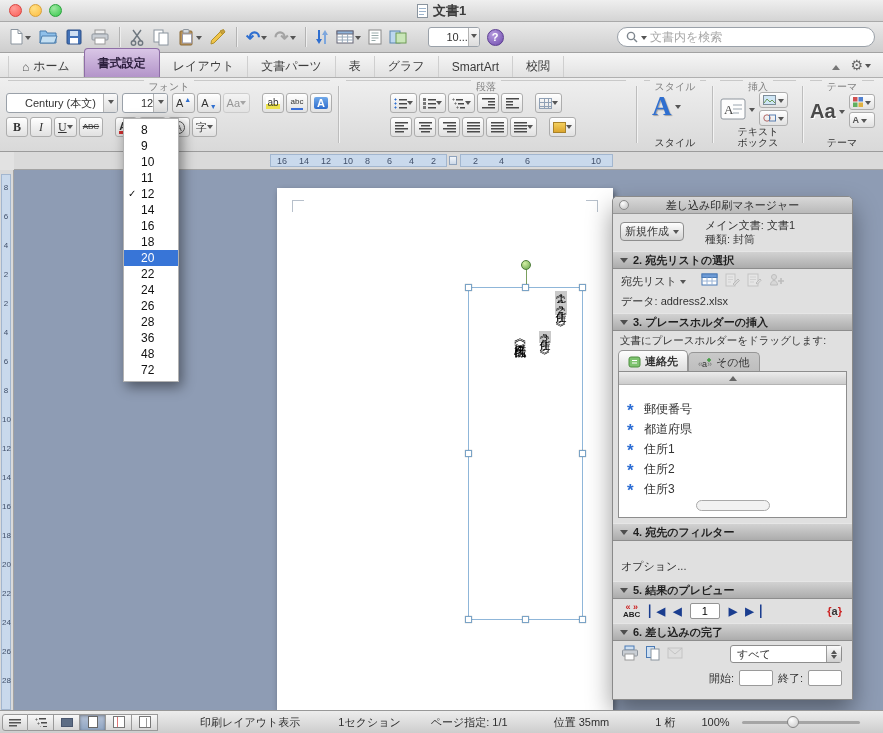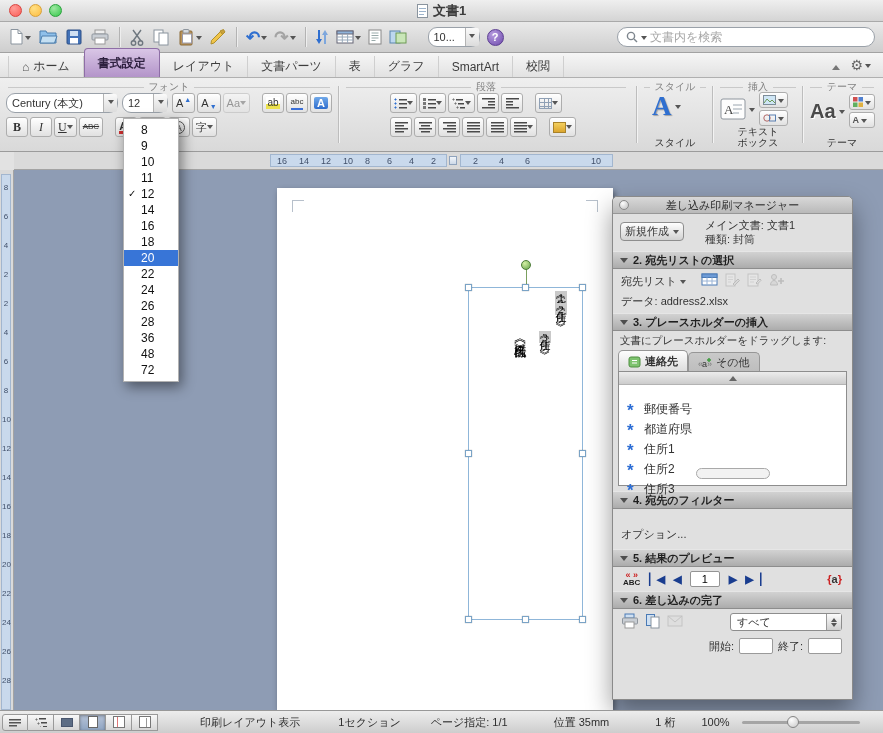--- a/index.html
+++ b/index.html
@@ -17,40 +17,40 @@
   .doc-ic{width:11px;height:14px;background:#fff;border:1px solid #8a949e;background-image:linear-gradient(#9db4cc,#9db4cc),linear-gradient(#9db4cc,#9db4cc),linear-gradient(#9db4cc,#9db4cc);background-size:7px 1px,7px 1px,5px 1px;background-position:1px 3px,1px 6px,1px 9px;background-repeat:no-repeat;}
   .title-text{font-size:13px;color:#3d3d3d;font-weight:bold;}
 
   
   .toolbar{position:absolute;top:22px;left:0;right:0;height:31px;background:linear-gradient(#e9e9e9,#cecece);border-bottom:1px solid #a2a2a2;display:flex;align-items:center;padding:0 8px;gap:7px;}
   .tb-btn{display:flex;align-items:center;gap:1px;height:24px;}
   .tsep{width:1px;height:20px;background:#b3b3b3;box-shadow:1px 0 0 #eee;margin:0 2px;}
   .dd{width:0;height:0;border:3px solid transparent;border-top:4px solid #555;margin-top:4px;}
   .undo-g{font-size:17px;font-weight:bold;color:#2f6fd0;line-height:17px;}
   .redo-g{font-size:17px;font-weight:bold;color:#a3a3a3;line-height:17px;}
-  .combo{display:inline-flex;align-items:center;height:20px;background:#fff;border:1px solid #9aa1a9;border-radius:9px;font-size:11px;padding-left:5px;}
+  .combo{display:inline-flex;align-items:center;height:20px;background:#fff;border:1px solid #9aa1a9;border-radius:3px;font-size:11px;padding-left:18px;}
   .combo .arrow{margin-left:auto;width:14px;align-self:stretch;background:linear-gradient(#fafafa,#dcdcdc);border-left:1px solid #b3b3b3;display:flex;align-items:center;justify-content:center;border-radius:0 2px 2px 0;}
   .help{width:17px;height:17px;border-radius:50%;background:radial-gradient(circle at 35% 30%,#b79ce0,#6e4bab);color:#fff;font-weight:bold;font-size:11px;display:flex;align-items:center;justify-content:center;border:1px solid #5b3d91;}
   .searchbox{margin-left:auto;width:258px;height:20px;border-radius:11px;border:1px solid #9aa1a9;background:#fff;display:flex;align-items:center;padding:0 8px;gap:3px;}
   .searchbox .ph{color:#a6a6a6;font-size:12px;}
 
   
   .tabbar{position:absolute;top:53px;left:0;right:0;height:25px;background:linear-gradient(#f6f6f6,#e2e2e2);border-bottom:1px solid #b0b0b0;display:flex;align-items:flex-end;padding:0 8px;}
   .tab{padding:4px 13px 4px;font-size:12px;color:#3c3c3c;display:flex;align-items:center;gap:4px;border-right:1px solid #cfcfcf;height:21px;}
   .tab:first-child{border-left:1px solid #cfcfcf;}
   .tab.active{background:linear-gradient(#d9c6e6,#b394c9);border:1px solid #8e6ea6;border-bottom:none;border-radius:4px 4px 0 0;color:#2c1f3e;font-weight:bold;height:29px;}
   .home-ic{font-size:12px;color:#555;}
   .tab-right{margin-left:auto;display:flex;align-items:center;gap:10px;padding:0 4px 4px 0;}
   .caret-up{width:0;height:0;border:4px solid transparent;border-bottom:5px solid #777;}
   .gear{font-size:14px;color:#666;display:flex;align-items:center;gap:2px;}
 
   
   .ribbon{position:absolute;top:78px;left:0;right:0;height:74px;background:linear-gradient(#efefef,#d9d9d9);border-bottom:1px solid #9b9b9b;}
   .grp{position:absolute;top:0;bottom:0;}
-  .grp-label{position:absolute;top:2px;left:6px;right:6px;display:flex;align-items:center;gap:5px;font-size:10px;color:#828282;}
+  .grp-label{position:absolute;top:2px;left:6px;right:6px;display:flex;align-items:flex-start;gap:5px;font-size:10px;color:#828282;}
   .grp-label::before,.grp-label::after{content:"";flex:1;height:1px;background:#c9c9c9;}
   .gsep{position:absolute;top:8px;bottom:8px;width:1px;background:#bdbdbd;box-shadow:1px 0 0 #f3f3f3;}
   .rrow{position:absolute;left:4px;display:flex;align-items:center;}
   .r1{top:15px;}.r2{top:39px;}
   .btn{position:relative;display:inline-flex;align-items:center;justify-content:center;height:20px;min-width:22px;padding:0 3px;background:linear-gradient(#ffffff,#e1e1e1);border:1px solid #adadad;border-radius:3px;margin-right:2px;font-size:11px;color:#333;}
   .btn .glyph{line-height:12px;}
   .btn.disabled{opacity:.45;}
   .mark{font-size:7px;color:#2f6fd0;margin-left:1px;transform:translateY(-4px);}
   [data-name="shrink-font-button"] .mark{transform:translateY(3px);}
   .st-b .glyph{font-weight:bold;font-family:"Liberation Serif",serif;font-size:12px;}
@@ -658,21 +658,21 @@
               </svg>
           </span>
         </div>
         <div style="position:absolute;left:8px;top:25px;" data-name="data-source-label">データ: address2.xlsx</div>
       </div>
 
       <div class="sec-h" data-name="section-3-header">
         <span class="disc" data-name="disclosure-triangle-icon"></span>
         <span>3. プレースホルダーの挿入</span>
       </div>
-      <div class="sec-b" style="height:160px;" data-name="section-3-body">
+      <div class="sec-b" style="height:192px;" data-name="section-3-body">
         <div style="position:absolute;left:7px;top:3px;font-size:10.5px;" data-name="drag-hint-label">文書にプレースホルダーをドラッグします:</div>
         <div class="tabs-row" data-name="placeholder-tabs">
           <div class="ptab active" data-name="contacts-tab">
             <svg width="13" height="12" viewBox="0 0 13 12" data-name="contacts-icon">
                 <rect x="1" y="1" width="11" height="10" rx="2" fill="#7ec36f" stroke="#4e8f41"></rect>
                 <path d="M4 4.5h5M4 7h5" stroke="#fff"></path>
               </svg>
             <span>連絡先</span>
           </div>
           <div class="ptab" data-name="more-tab">

